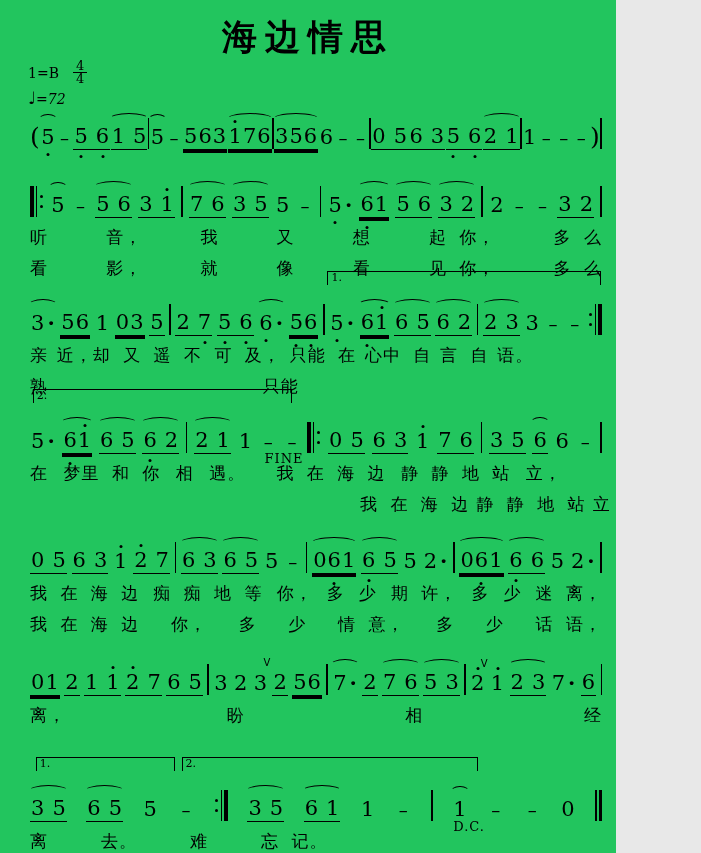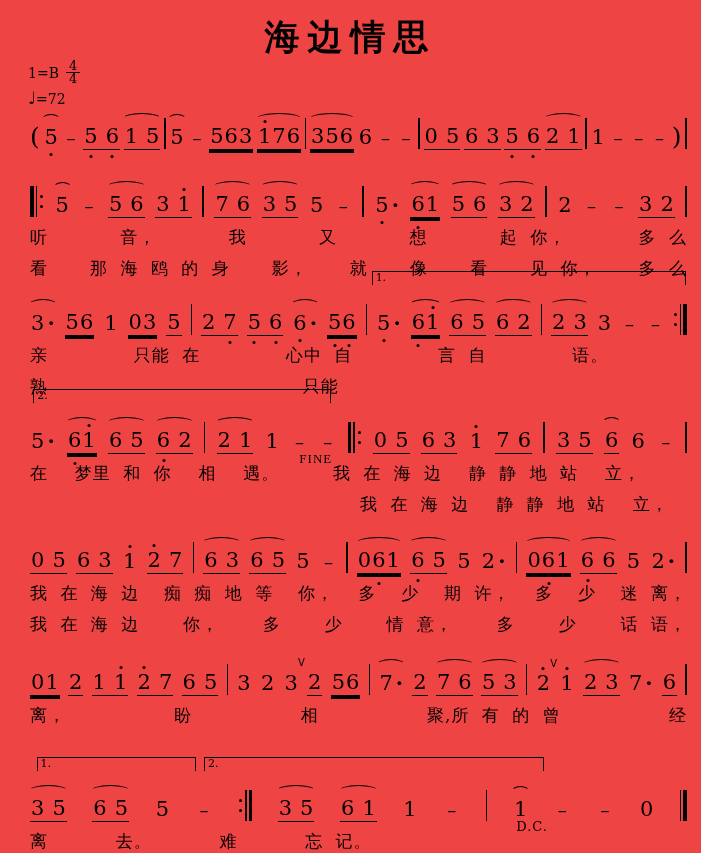--- a/index.html
+++ b/index.html
@@ -1,29 +1,29 @@
 <!DOCTYPE html>
 <html><head>
 <meta charset="utf-8">
 <style>
   html,body{margin:0;padding:0;background:#e8e8e8;}
-  .page{position:relative;width:701px;height:853px;background:#ef4444;color:#000;
+  .page{position:relative;width:616px;height:853px;background:#22c55e;color:#000;
         font-family:"DejaVu Serif","Liberation Serif",serif;overflow:hidden;}
   i,b{font-style:normal;font-weight:normal;}
 
   .title{position:absolute;top:14px;left:0;width:100%;text-align:center;
          font-size:35px;font-weight:bold;letter-spacing:8px;}
   .credits{position:absolute;right:24px;top:54px;text-align:right;
            font-size:16px;line-height:28px;}
   .keyblock{position:absolute;left:28px;top:60px;font-size:14px;}
-  .keyrow{display:flex;align-items:center;gap:7px;}
+  .keyrow{display:flex;align-items:center;gap:14px;}
   .frac{display:inline-block;text-align:center;font-size:13px;}
   .frac .ft{display:block;line-height:12px;border-bottom:1px solid #000;padding:0 3px;}
   .frac .fb{display:block;line-height:12px;padding:0 3px;}
-  .temporow{margin-top:3px;font-size:14px;}
+  .temporow{margin-top:3px;font-size:14px;font-style:italic;}
   .nglyph{font-family:"DejaVu Sans","Liberation Sans",sans-serif;font-size:17px;}
 
   .system{position:absolute;left:30px;right:14px;}
   .notes{display:flex;justify-content:space-between;align-items:flex-end;
          height:50px;padding-top:14px;box-sizing:border-box;}
   .tok{position:relative;display:inline-flex;align-items:baseline;
        font-size:21px;line-height:1;padding:0 1px 2px 1px;}
   .tok.u1{border-bottom:1.5px solid #000;}
   .tok.u2{border-bottom:1.5px solid #000;box-shadow:0 3px 0 #000;}
   .tok.u1 .ch + .ch{margin-left:8px;}
@@ -250,21 +250,20 @@
           <span class="seg">听</span>
           <span class="seg">音，</span>
           <span class="seg">我</span>
           <span class="seg">又</span>
           <span class="seg">想</span>
           <span class="seg">起 你，</span>
           <span class="seg">多 么</span>
         </div>
         <div class="lyr" style="width: 100%;">
           <span class="seg">看</span>
-          <span class="seg">那 海 鸥 的 身</span>
           <span class="seg">影，</span>
           <span class="seg">就</span>
           <span class="seg">像</span>
           <span class="seg">看</span>
           <span class="seg">见 你，</span>
           <span class="seg">多 么</span>
         </div>
       </div>
       <div class="system" style="top: 286px;">
         <div class="volta" style="left: 52%; width: 47.5%;">
@@ -347,20 +346,21 @@
             <i class="dots">
               <b></b>
               <b></b>
             </i>
             <i class="thin"></i>
             <i class="thick"></i>
           </div>
         </div>
         <div class="lyr" style="width: 88%;">
           <span class="seg">亲</span>
+          <span class="seg">近，却 又 遥 不 可 及，</span>
           <span class="seg">只能 在</span>
           <span class="seg">心中 自</span>
           <span class="seg">言 自</span>
           <span class="seg">语。</span>
         </div>
         <div class="lyr" style="width: 47%;">
           <span class="seg">熟</span>
           <span class="seg">只能</span>
         </div>
       </div>
@@ -436,21 +436,21 @@
             <span class="ch">6</span>
           </span>
           <span class="tok">
             <span class="ch">6</span>
           </span>
           <span class="tok">
             <span class="ch dash">–</span>
           </span>
           <div class="bl"></div>
         </div>
-        <div class="marker" style="left: 41%; font-family: Liberation Serif, serif;">FINE</div>
+        <div class="marker" style="left: 41%;">FINE</div>
         <div class="lyr" style="width: 93%;">
           <span class="seg">在</span>
           <span class="seg">梦里 和 你</span>
           <span class="seg">相</span>
           <span class="seg">遇。</span>
           <span class="seg"></span>
           <span class="seg">我 在 海 边</span>
           <span class="seg">静 静 地 站</span>
           <span class="seg">立，</span>
         </div>
@@ -633,21 +633,20 @@
           </span>
           <span class="tok u1">
             <span class="ch">6</span>
           </span>
           <div class="bl"></div>
         </div>
         <div class="lyr" style="width: 100%;">
           <span class="seg">离，</span>
           <span class="seg">盼</span>
           <span class="seg">相</span>
-          <span class="seg">聚,所 有 的 曾</span>
           <span class="seg">经</span>
         </div>
       </div>
       <div class="system" style="top: 772px;">
         <div class="volta" style="left: 1%; width: 24%;">
           <span class="vlabel">1.</span>
         </div>
         <div class="volta" style="left: 26.5%; width: 51.5%;">
           <span class="vlabel">2.</span>
         </div>

